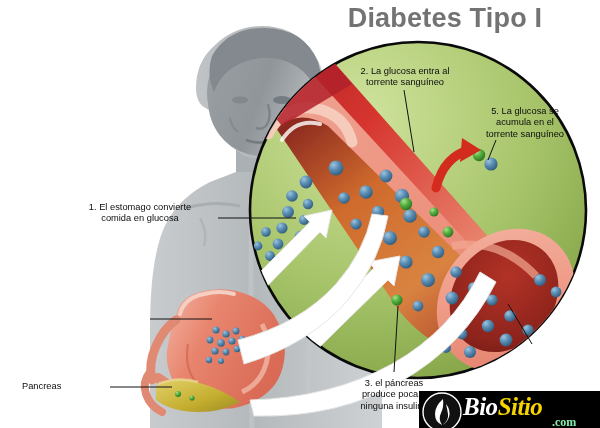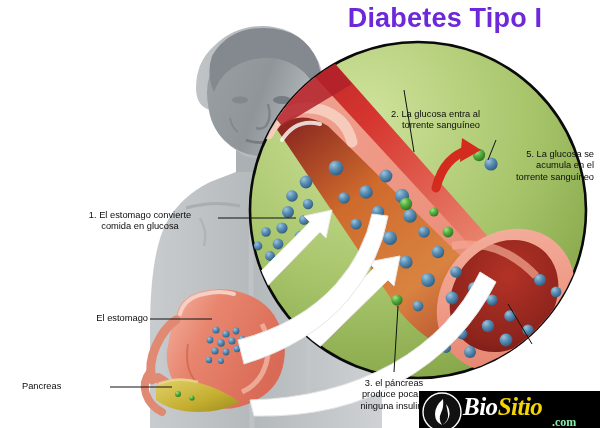--- a/index.html
+++ b/index.html
@@ -5,32 +5,32 @@
   html,body{margin:0;padding:0;background:#ffffff;}
   body{width:600px;height:428px;overflow:hidden;
        font-family:"Liberation Sans","DejaVu Sans",sans-serif;}
   #stage{position:relative;width:600px;height:428px;background:#ffffff;overflow:hidden;}
 
   .layer{position:absolute;left:0;top:0;width:600px;height:428px;}
 
   
   #title{
     position:absolute;left:300px;top:4px;width:290px;
-    text-align:center;font-size:27px;font-weight:bold;color:#6d28d9;
+    text-align:center;font-size:27px;font-weight:bold;color:#737373;
     letter-spacing:0.2px;line-height:1.1;
   }
 
   
   .lbl{position:absolute;color:#0d0d0d;font-size:9.3px;line-height:11.4px;
        white-space:pre-line;}
-  .lbl.c{text-align:right;margin-top:43px;}
+  .lbl.c{text-align:center;}
 
   #lbl2{left:330px;top:66px;width:150px;}
   #lbl5{left:456px;top:106px;width:138px;}
-  #lbl1{left:62px;top:210px;width:156px;text-align:center;}
+  #lbl1{left:62px;top:202px;width:156px;text-align:center;}
   #lblStomach{left:48px;top:313px;width:100px;text-align:right;}
   #lblPancreas{left:22px;top:381px;width:86px;}
   #lbl3{left:330px;top:378px;width:128px;text-align:center;}
   #lbl6{left:496px;top:348px;width:100px;text-align:center;}
 
   
   #wm{position:absolute;left:419px;top:391px;width:181px;height:42px;
       background:#000000;overflow:hidden;}
   #wm-logo{position:absolute;left:3px;top:1px;width:40px;height:40px;}
   #wm-text{position:absolute;left:44px;top:2px;font-size:25px;font-weight:bold;
@@ -301,21 +301,20 @@
 
   <div id="title">Diabetes Tipo I</div>
 
   <div class="lbl c" id="lbl2">2. La glucosa entra al
 torrente sanguíneo</div>
   <div class="lbl c" id="lbl5">5. La glucosa se
 acumula en el
 torrente sanguíneo</div>
   <div class="lbl" id="lbl1">1. El estomago convierte
 comida en glucosa</div>
-  <div class="lbl" id="lblStomach">El estomago</div>
   <div class="lbl" id="lblPancreas">Pancreas</div>
   <div class="lbl" id="lbl3">3. el páncreas
 produce poca o
 ninguna insulina</div>
 
   <div id="wm">
     <svg id="wm-logo" viewBox="0 0 40 40">
       <circle cx="20" cy="20" r="19" fill="#111111" stroke="#ffffff" stroke-width="1.4"></circle>
       <path d="M21 7 Q13 14 13 22 Q13 30 20 33 Q16 27 19 21 Q22 15 21 7 Z" fill="#ffffff"></path>
       <path d="M24 12 Q29 18 27 25 Q25 31 20 33 Q27 29 26 22 Q25 16 24 12 Z" fill="#ffffff"></path>

